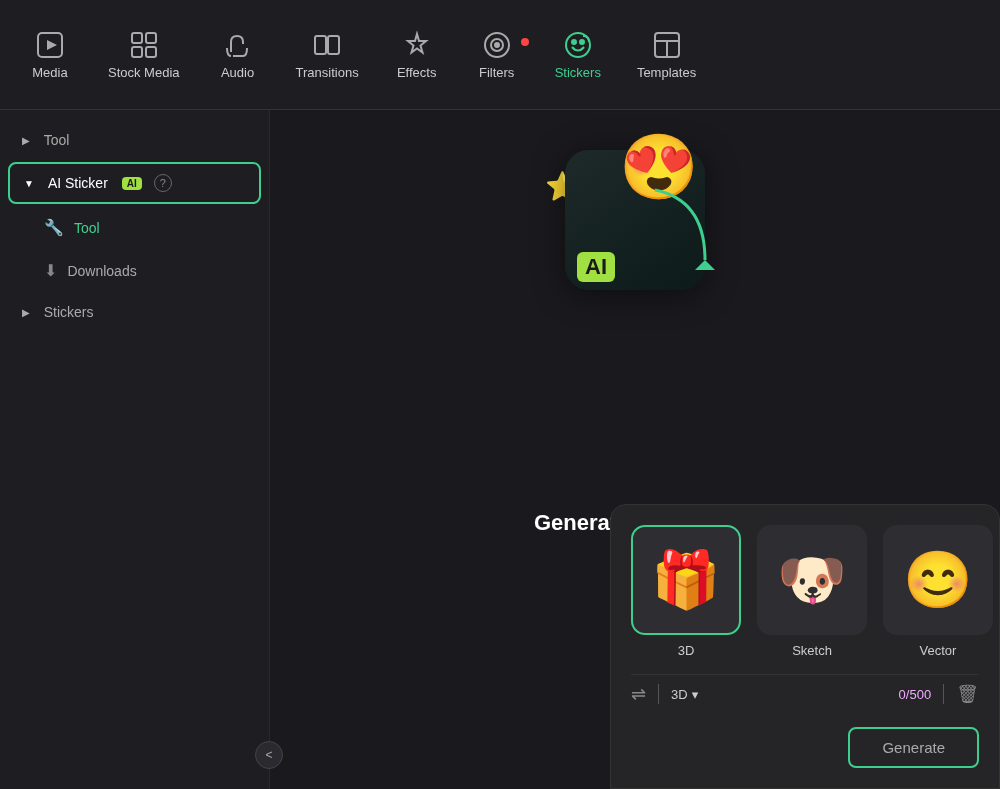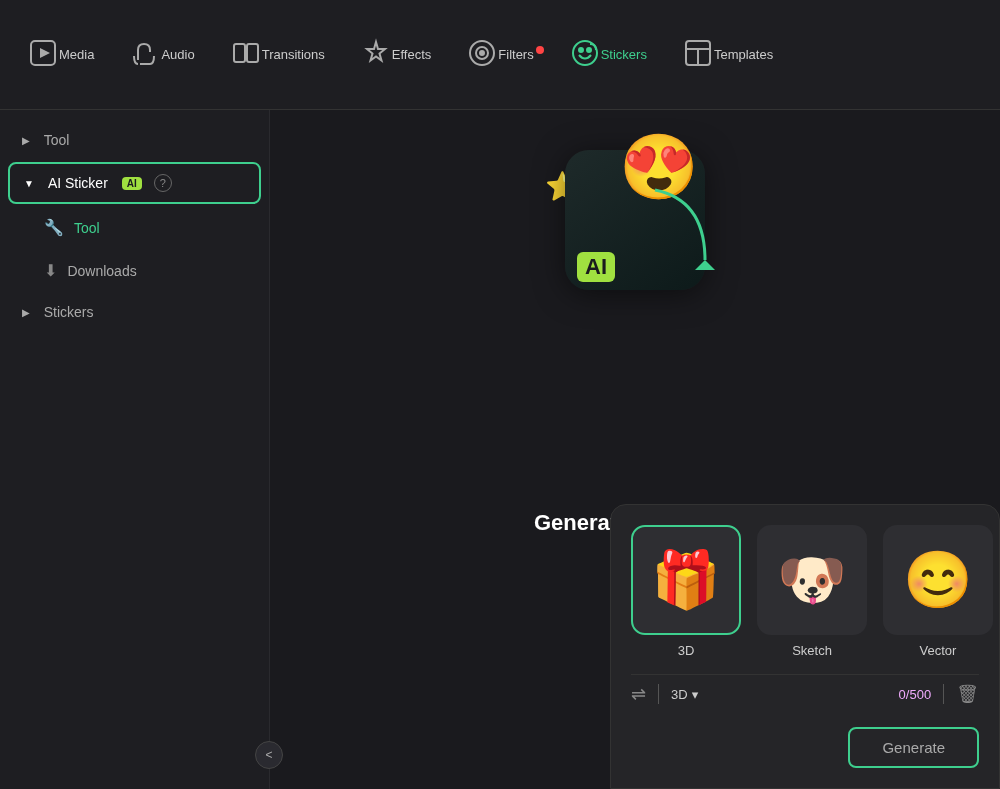--- a/index.html
+++ b/index.html
@@ -17,21 +17,21 @@
     .top-nav {
       display: flex;
       align-items: center;
       background: #1e1e22;
       border-bottom: 1px solid #333;
       height: 110px;
       padding: 0 10px;
     }
     .nav-item {
       display: flex;
-      flex-direction: row;
+      flex-direction: column;
       align-items: center;
       justify-content: center;
       padding: 10px 18px;
       cursor: pointer;
       color: #ccc;
       font-size: 13px;
       gap: 1px;
       border-radius: 6px;
       min-width: 80px;
     }
@@ -345,20 +345,31 @@
   <div class="nav-item-wrap nav-item">
     <span class="nav-icon">
       <svg width="30" height="30" viewBox="0 0 30 30" fill="none" stroke="#aaa" stroke-width="2">
         <rect x="3" y="3" width="24" height="24" rx="4"></rect>
         <polygon points="12,10 22,15 12,20" fill="#aaa" stroke="none"></polygon>
       </svg>
     </span>
     <span>Media</span>
   </div>
 
+  <div class="nav-item-wrap nav-item">
+    <span class="nav-icon">
+      <svg width="30" height="30" viewBox="0 0 30 30" fill="none" stroke="#aaa" stroke-width="2">
+        <rect x="3" y="3" width="10" height="10" rx="2"></rect>
+        <rect x="17" y="3" width="10" height="10" rx="2"></rect>
+        <rect x="3" y="17" width="10" height="10" rx="2"></rect>
+        <rect x="17" y="17" width="10" height="10" rx="2"></rect>
+      </svg>
+    </span>
+    <span>Stock Media</span>
+  </div>
 
   <div class="nav-item-wrap nav-item">
     <span class="nav-icon">
       <svg width="30" height="30" viewBox="0 0 30 30" fill="none" stroke="#aaa" stroke-width="2">
         <path d="M8 22 L8 12 Q8 6 14 6 Q20 6 20 12 L20 14"></path>
         <path d="M4 18 Q4 26 8 26"></path>
         <path d="M24 18 Q24 26 20 26"></path>
         <line x1="10" y1="26" x2="20" y2="26"></line>
       </svg>
     </span>

